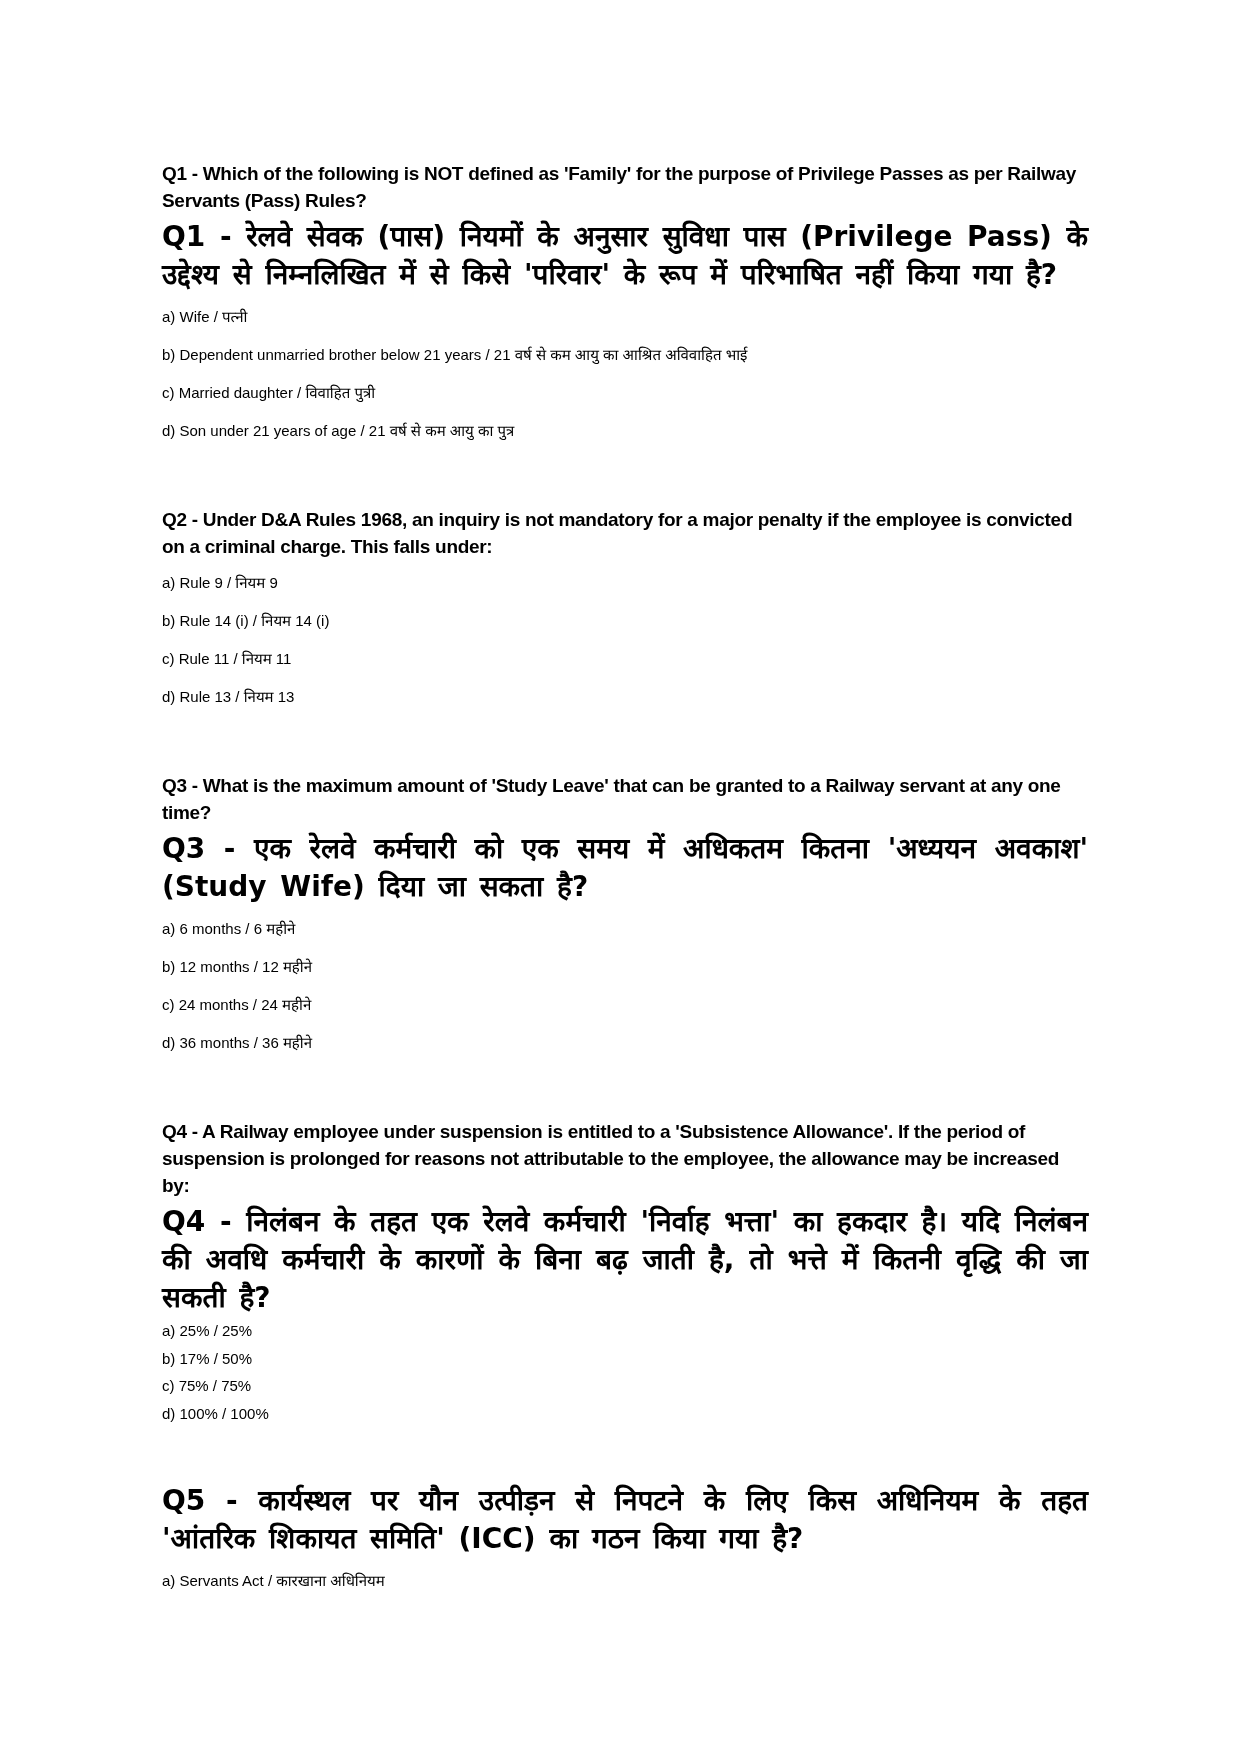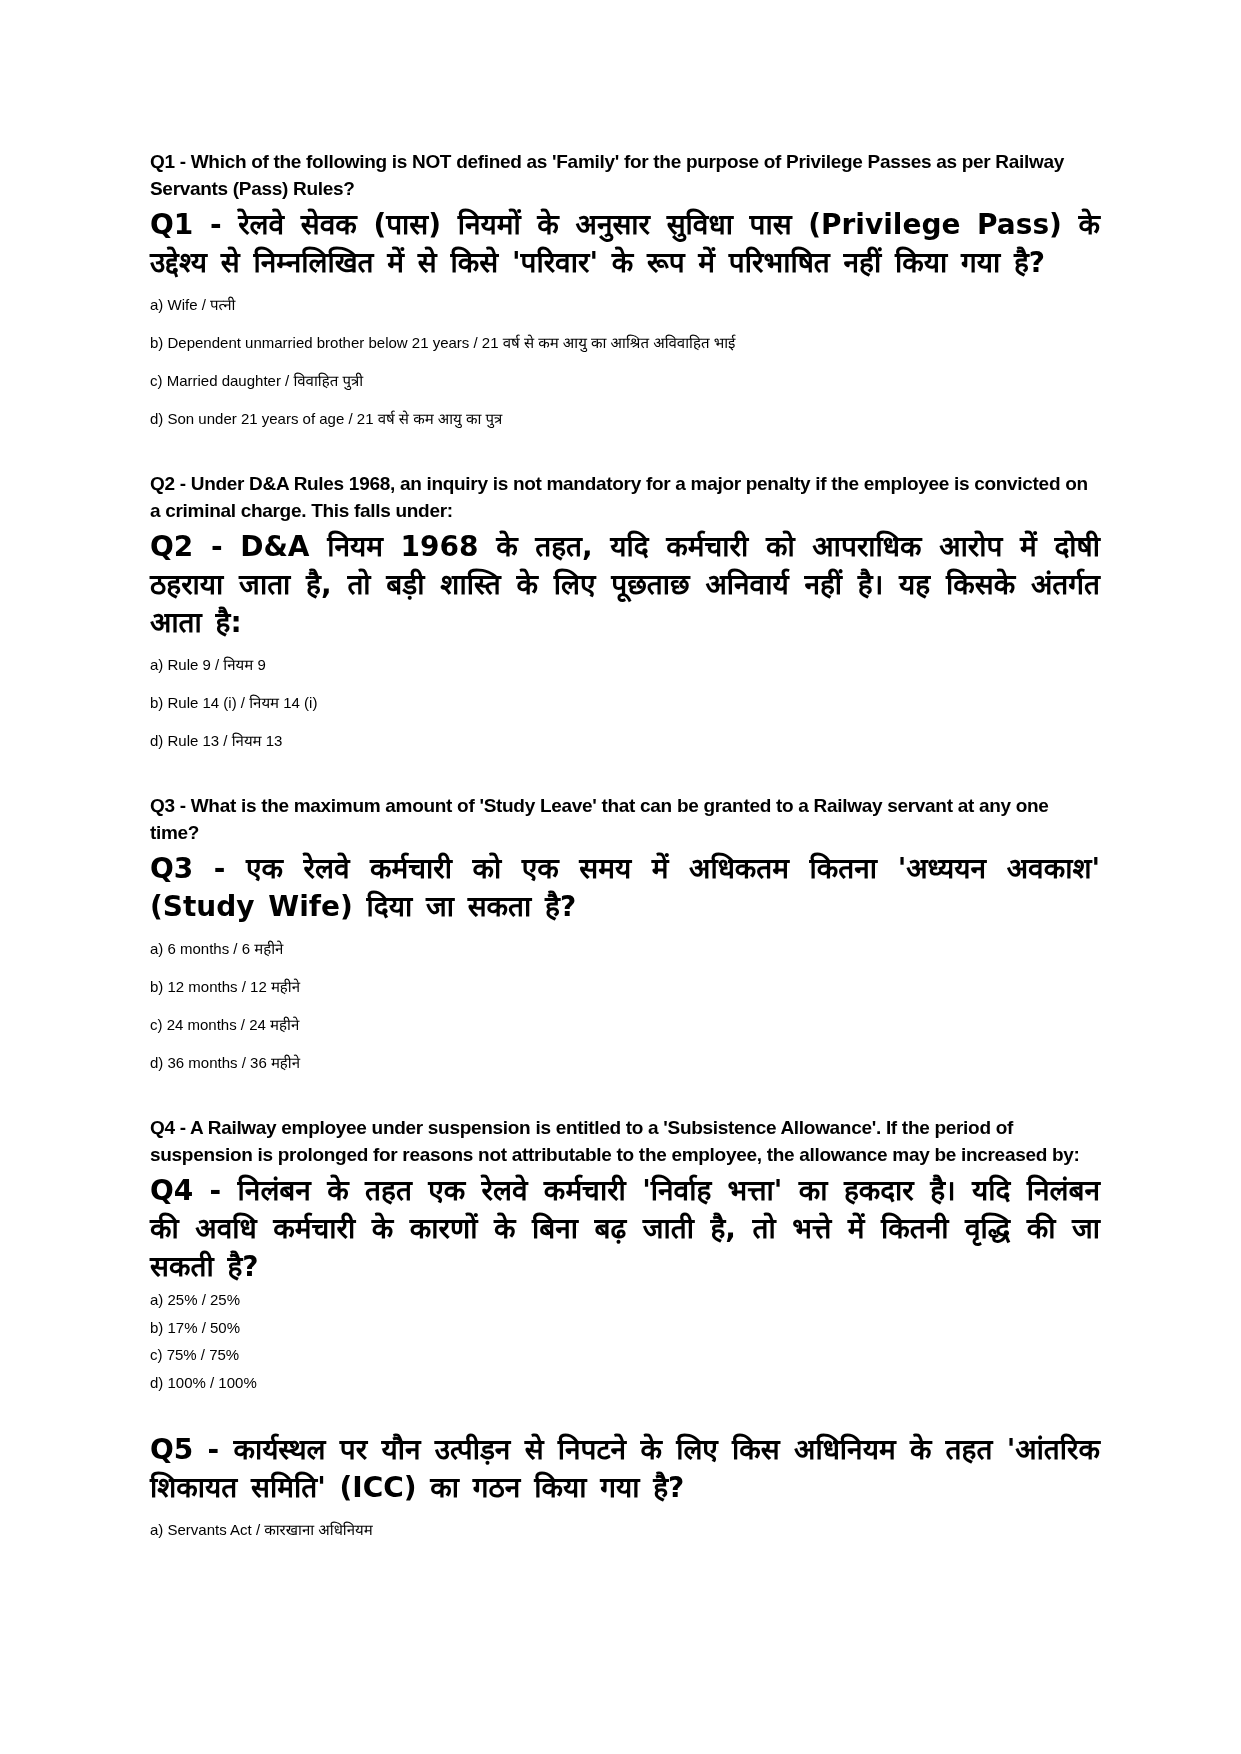--- a/index.html
+++ b/index.html
@@ -15,21 +15,21 @@
     color: #000000;
     font-family: "Liberation Sans", "DejaVu Sans", sans-serif;
   }
   .page {
     position: absolute;
     left: 150px;
     top: 148px;
     width: 950px;
   }
   .question {
-    margin: 0;
+    margin: 12px;
   }
   .q-en {
     font-family: "Liberation Sans", sans-serif;
     font-weight: bold;
     font-size: 19px;
     line-height: 27px;
     letter-spacing: -0.3px;
     margin: 0;
   }
   .q-hi {
@@ -78,24 +78,24 @@
       <li>b) Dependent unmarried brother below 21 years / 21 वर्ष से कम आयु का आश्रित अविवाहित भाई</li>
       <li>c) Married daughter / विवाहित पुत्री</li>
       <li>d) Son under 21 years of age / 21 वर्ष से कम आयु का पुत्र</li>
     </ul>
   </section>
 
   <div class="gap"></div>
 
   <section class="question">
     <p class="q-en">Q2 - Under D&amp;A Rules 1968, an inquiry is not mandatory for a major penalty if the employee is convicted on a criminal charge. This falls under:</p>
-    <p class="q-hi">Q2 - D&amp;A नियम 1968 के तहत, यदि कर्मचारी को आपराधिक आरोप में दोषी ठहराया जाता है, तो बड़ी शास्ति के लिए पूछताछ अनिवार्य नहीं है। यह किसके अंतर्गत आता है:</p>
     <ul class="options">
       <li>a) Rule 9 / नियम  9</li>
       <li>b) Rule 14 (i) / नियम  14 (i)</li>
+      <li>c) Rule 11 / नियम  11</li>
       <li>d) Rule 13 / नियम  13</li>
     </ul>
   </section>
 
   <div class="gap"></div>
 
   <section class="question">
     <p class="q-en">Q3 - What is the maximum amount of 'Study Leave' that can be granted to a Railway servant at any one time?</p>
     <p class="q-hi">Q3 - एक रेलवे कर्मचारी को एक समय में अधिकतम कितना 'अध्ययन अवकाश' (Study Wife) दिया जा सकता है?</p>
     <ul class="options">

